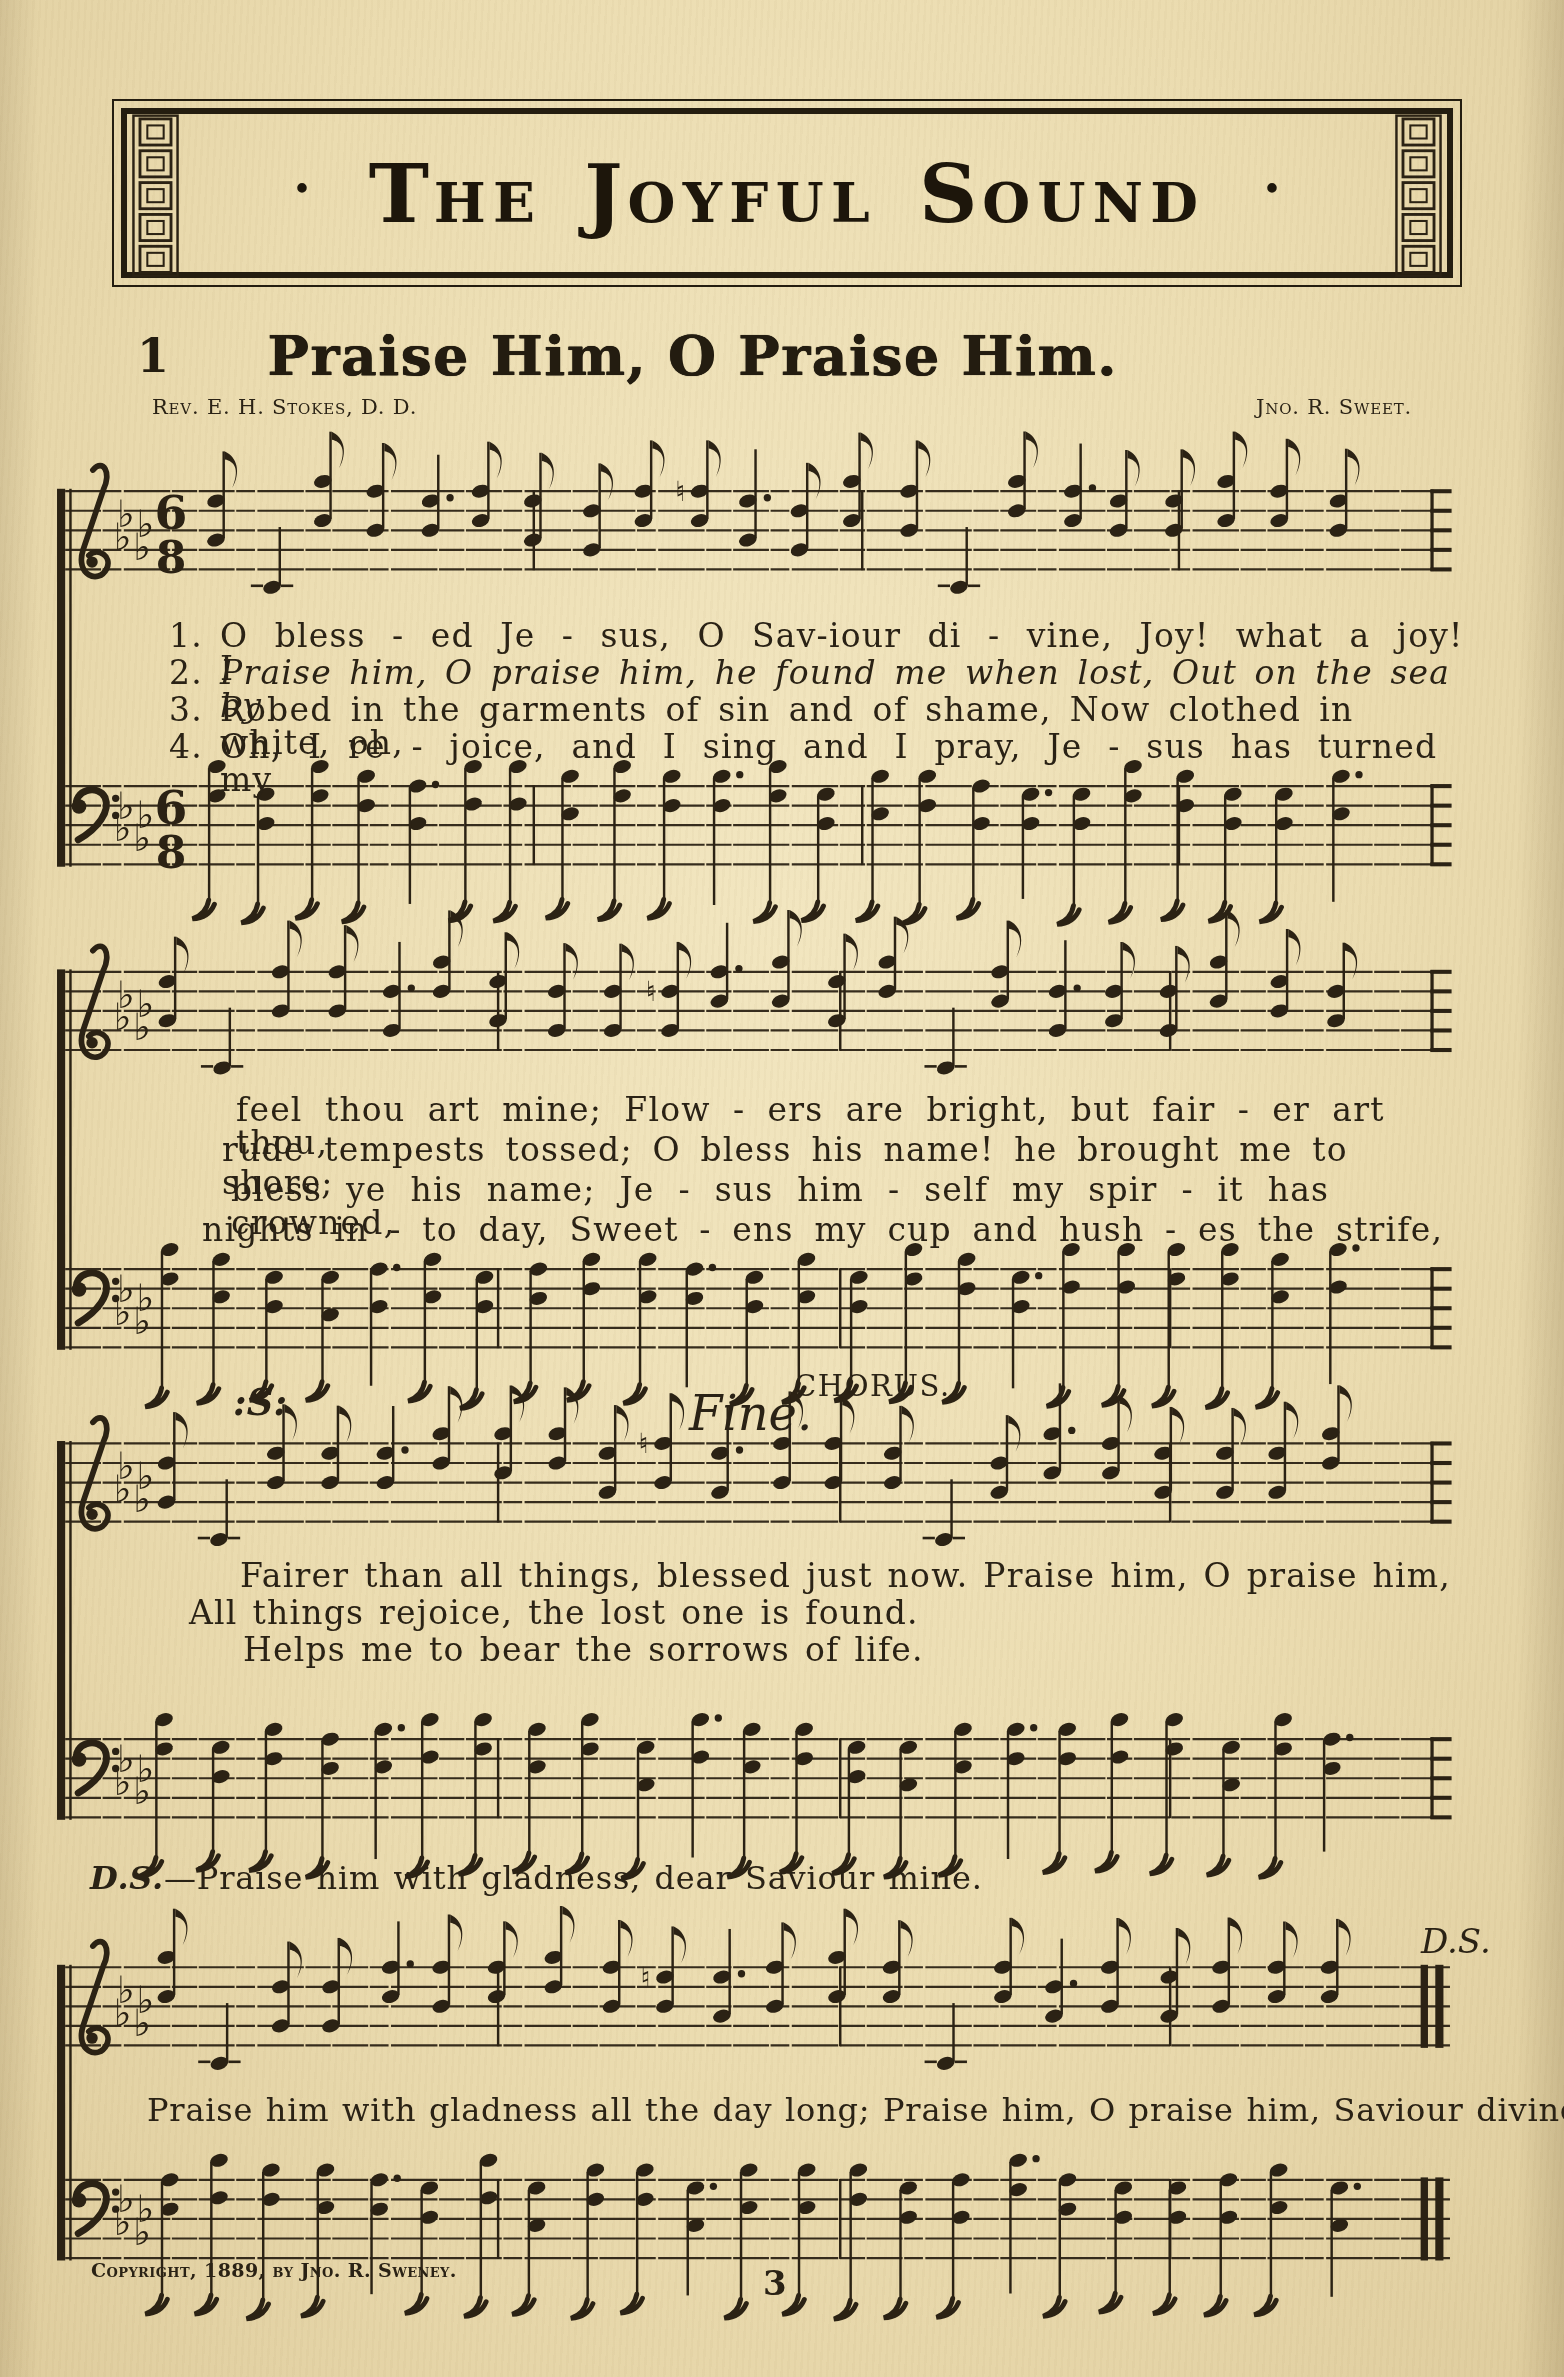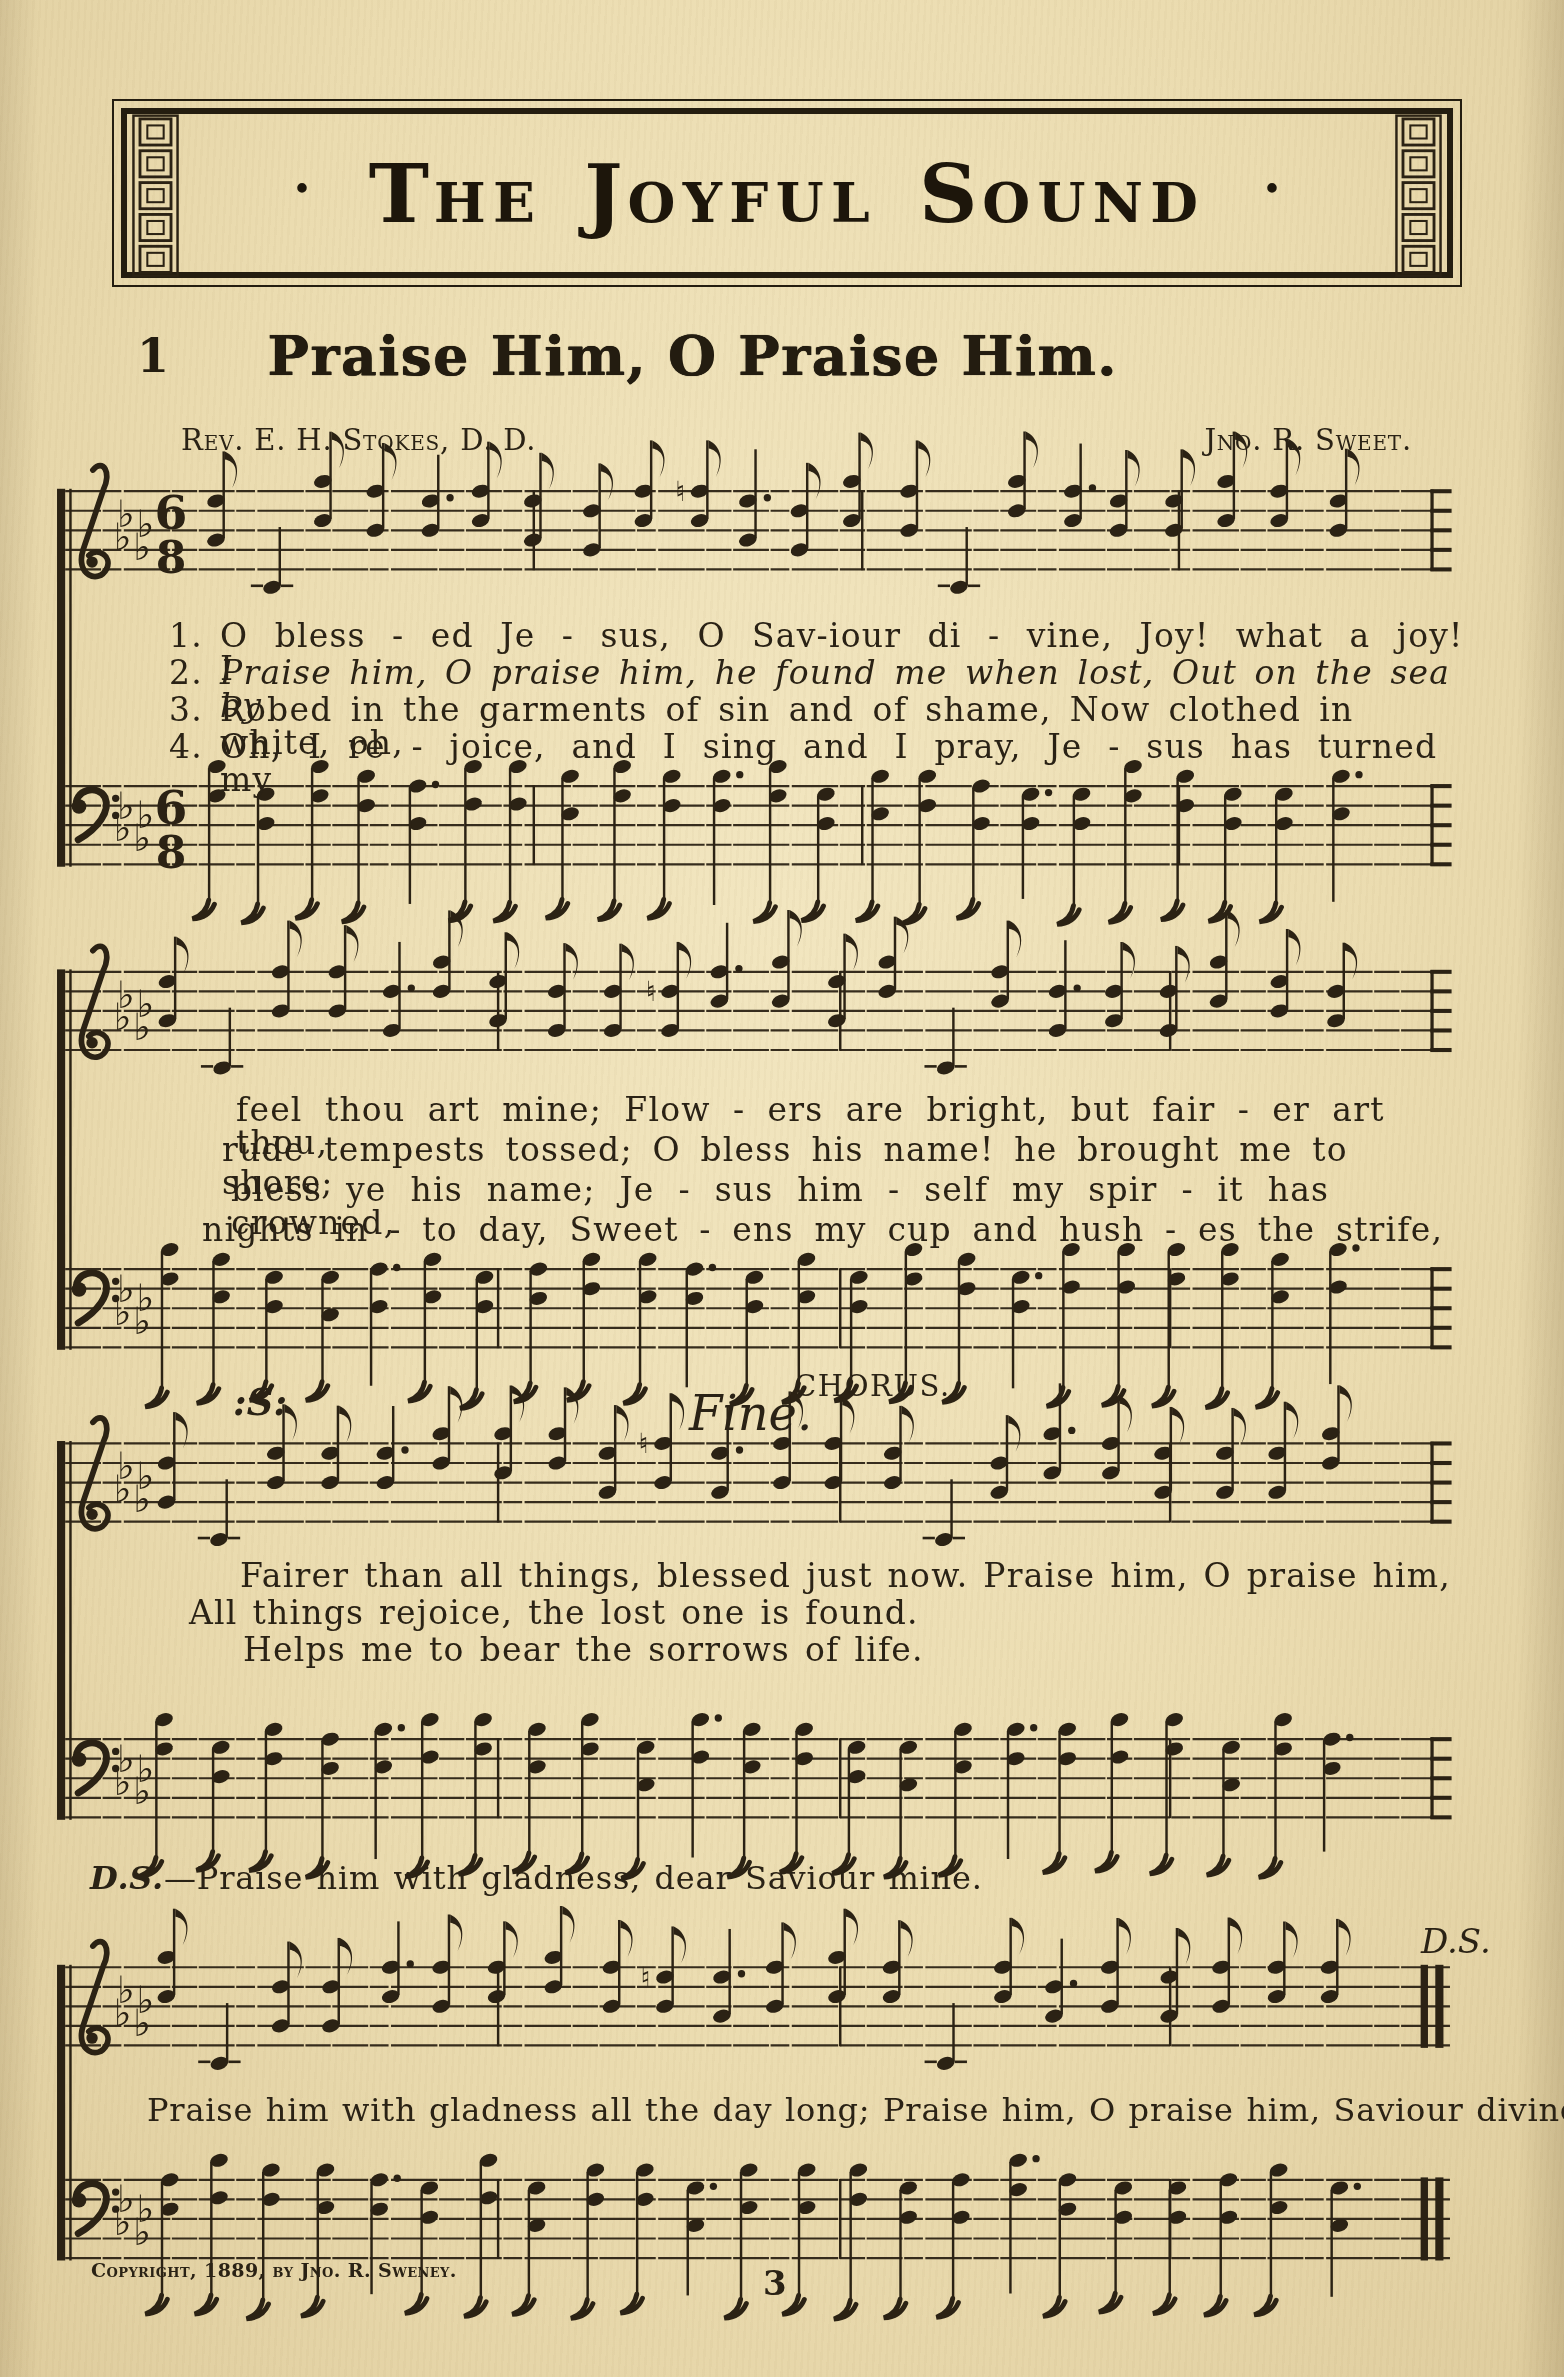--- a/index.html
+++ b/index.html
@@ -22,21 +22,21 @@
   .banner-dot{font-size:33px;margin:0 36px;transform:translateY(-21px);}
   .bword{display:inline-flex;align-items:baseline;margin:0 21px;}
   .binit{font-size:81px;font-weight:700;letter-spacing:4.9px;}
   .brest{font-size:55px;font-weight:700;letter-spacing:7.3px;}
   .orn{position:absolute;top:0;bottom:0;width:49px;}
 
   
   .hymn-number{left:137px;top:329px;font-size:46px;font-weight:700;z-index:2;}
   .hymn-title{left:49px;top:323px;width:1287px;text-align:center;font-size:55px;font-weight:700;
      letter-spacing:1.6px;z-index:2;text-shadow:0 0 0.8px #241d10, 0.8px 0 0 #241d10;}
-  .author{top:423px;font-size:29px;font-variant:small-caps;letter-spacing:0.8px;z-index:2;margin-left:29px;}
+  .author{top:395px;font-size:21px;font-variant:small-caps;letter-spacing:0.8px;z-index:2;}
   .author-left{left:152px;}
   .author-right{right:152px;}
 
   
   .seg-label{left:233px;top:1380px;font-size:37px;font-style:italic;font-weight:700;z-index:2;}
   .fine-label{left:689px;top:1385px;font-size:48px;font-style:italic;z-index:2;}
   .chorus-label{left:794px;top:1369px;font-size:29px;letter-spacing:1.6px;z-index:2;}
   .ds-label{left:1421px;top:1921px;font-size:34px;font-style:italic;z-index:2;}
 
   

